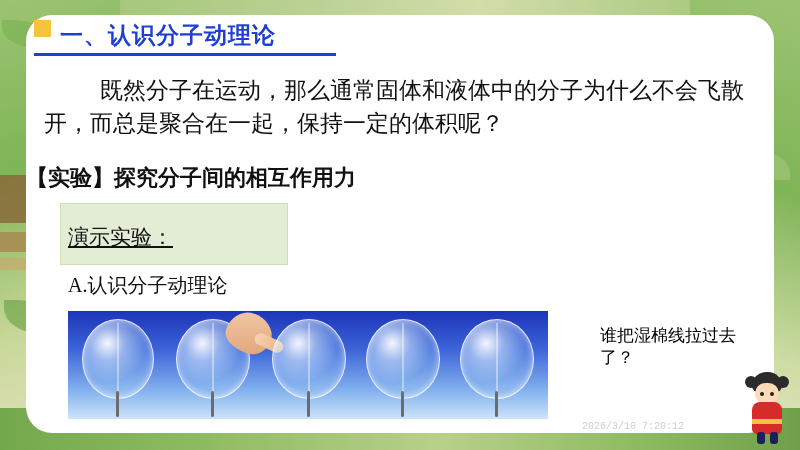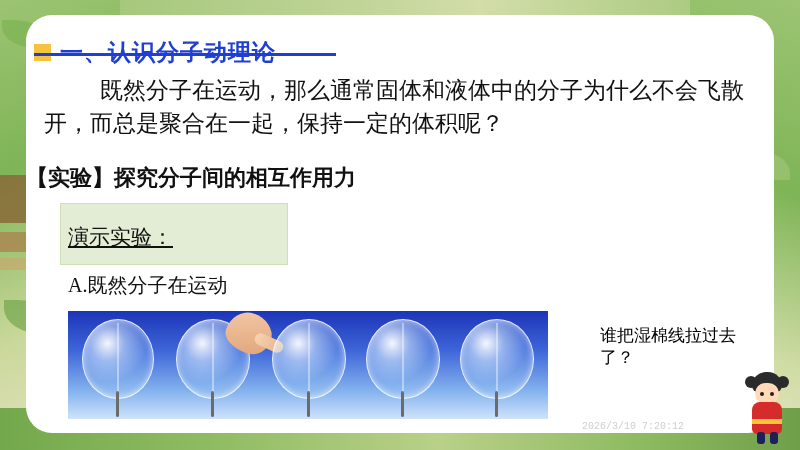--- a/index.html
+++ b/index.html
@@ -24,21 +24,21 @@
   .bg-topstrip{position:absolute;left:0;top:0;width:800px;height:16px;
     background:linear-gradient(90deg,#8fbd63 0%,#b6cf8c 40%,#cfdca4 60%,#8fbd63 100%);opacity:.9;}
   .leafshape{position:absolute;border-radius:0 75% 0 75%;opacity:.55;}
 
   
   #card{
     position:absolute;left:26px;top:15px;width:748px;height:418px;
     background:#ffffff;border-radius:26px;
   }
   
-  #heading-wrap{position:absolute;left:8px;top:22px;display:flex;align-items:center;}
+  #heading-wrap{position:absolute;left:8px;top:5px;display:flex;align-items:flex-start;}
   #heading-bullet{width:17px;height:17px;background:#f5c43c;margin-right:9px;flex:0 0 auto;}
   #heading-text{
     font-family:"Liberation Sans", sans-serif;
     font-size:23px;font-weight:bold;color:#1f3fd4;letter-spacing:1px;white-space:nowrap;
   }
   #heading-underline{position:absolute;left:8px;top:38px;width:302px;height:3px;background:#1f3fd4;}
 
   
   #para{
     position:absolute;left:18px;top:52px;width:712px;
@@ -145,21 +145,21 @@
   </div>
   <div id="heading-underline"></div>
 
   <div id="para">既然分子在运动，那么通常固体和液体中的分子为什么不会飞散开，而总是聚合在一起，保持一定的体积呢？</div>
 
   <div id="exp-title">【实验】探究分子间的相互作用力</div>
 
   <div id="demo-box"></div>
   <div id="demo-label">演示实验：</div>
 
-  <div id="item-a">A.既然分子在运动</div>
+  <div id="item-a">A.认识分子动理论</div>
 
   <div id="picture">
 
     <div class="bubble" style="left:14px;top:8px;width:70px;height:78px;"></div>
     <div class="handle" style="left:48px;top:80px;height:26px;"></div>
 
     <div class="bubble" style="left:108px;top:8px;width:72px;height:78px;"></div>
     <div class="handle" style="left:143px;top:80px;height:26px;"></div>
 
     <div class="hand" style="left:158px;top:2px;"></div>

